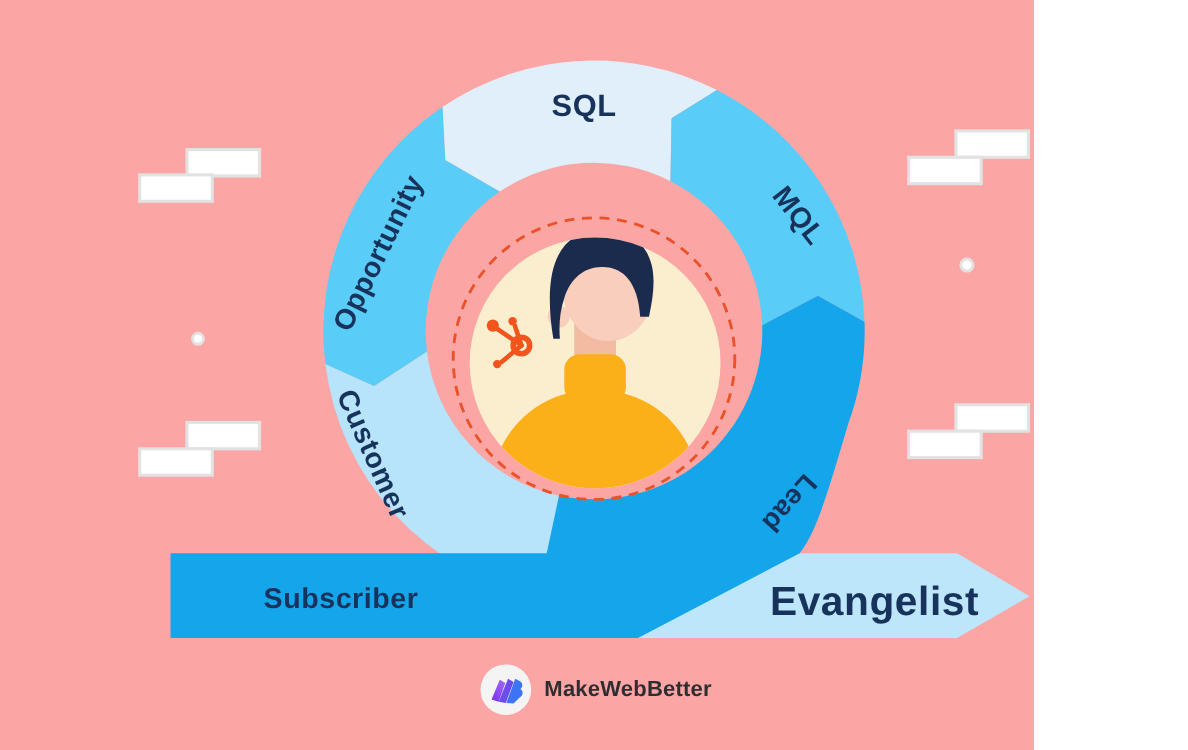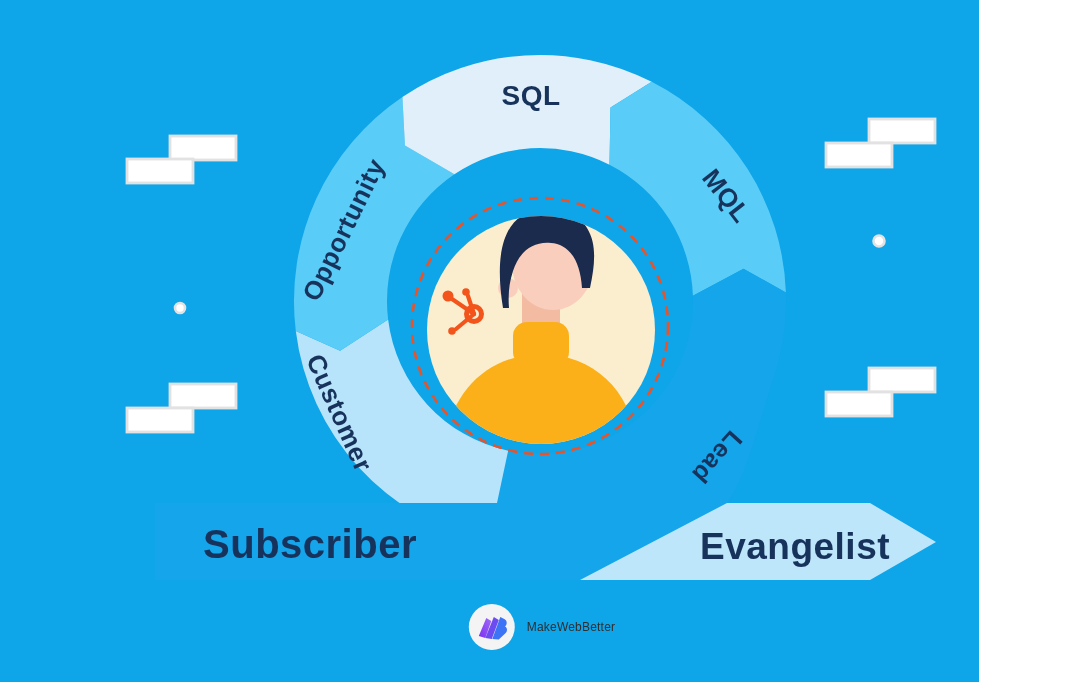--- a/index.html
+++ b/index.html
@@ -1,32 +1,32 @@
 <!DOCTYPE html>
 <html style="--navy: #17335C;"><head>
 <meta charset="utf-8">
 <style>
   html,body{margin:0;padding:0;background:#ffffff;}
-  .stage{position:relative;width:940px;height:682px;overflow:hidden;background:#0ea5e9;
-         font-family:"Liberation Sans", sans-serif;padding-left:39px;}
+  .stage{position:relative;width:940px;height:682px;overflow:hidden;background:#fca5a5;
+         font-family:"Liberation Sans", sans-serif;}
   #ring-svg{position:absolute;left:0;top:0;width:1080px;height:682px;}
   .ring-label{position:absolute;white-space:nowrap;color:var(--navy,#17335C);
               font-weight:600;letter-spacing:.5px;transform-origin:center;}
   .lbl-sql        {left:531px;top:96px; font-size:28px;transform:translate(-50%,-50%);}
   .lbl-mql        {left:726px;top:196px;font-size:26px;transform:translate(-50%,-50%) rotate(52deg);}
   .lbl-lead       {left:717px;top:457px;font-size:25px;transform:translate(-50%,-50%) rotate(132deg);}
   .lbl-opportunity{left:344px;top:230px;font-size:26px;transform:translate(-50%,-50%) rotate(-64deg);}
   .lbl-customer   {left:339px;top:413px;font-size:26px;transform:translate(-50%,-50%) rotate(66deg);}
-  .lbl-subscriber {left:310px;top:544px;font-size:40px;transform:translate(-50%,-50%);}
+  .lbl-subscriber {left:310px;top:544px;font-size:26px;transform:translate(-50%,-50%);}
   .lbl-evangelist {left:795px;top:547px;font-size:37px;transform:translate(-50%,-50%);}
   .brand{position:absolute;left:542px;top:627px;transform:translate(-50%,-50%);
          display:flex;align-items:center;gap:12px;}
   .brand-badge{width:46px;height:46px;border-radius:50%;background:#F4F4F5;
                display:flex;align-items:center;justify-content:center;}
-  .brand-name{font-size:12px;font-weight:400;color:#2E2E30;letter-spacing:.2px;}
+  .brand-name{font-size:20px;font-weight:700;color:#2E2E30;letter-spacing:.2px;}
 </style>
 </head>
 <body>
 
 <div class="stage">
 
   <svg id="ring-svg" viewBox="0 0 1080 682" xmlns="http://www.w3.org/2000/svg">
       <g>
         <rect x="170" y="136" width="66" height="24" fill="#fff" stroke="#E2E2E3" stroke-width="2.8"></rect>
         <rect x="127" y="159" width="66" height="24" fill="#fff" stroke="#E2E2E3" stroke-width="2.8"></rect>

